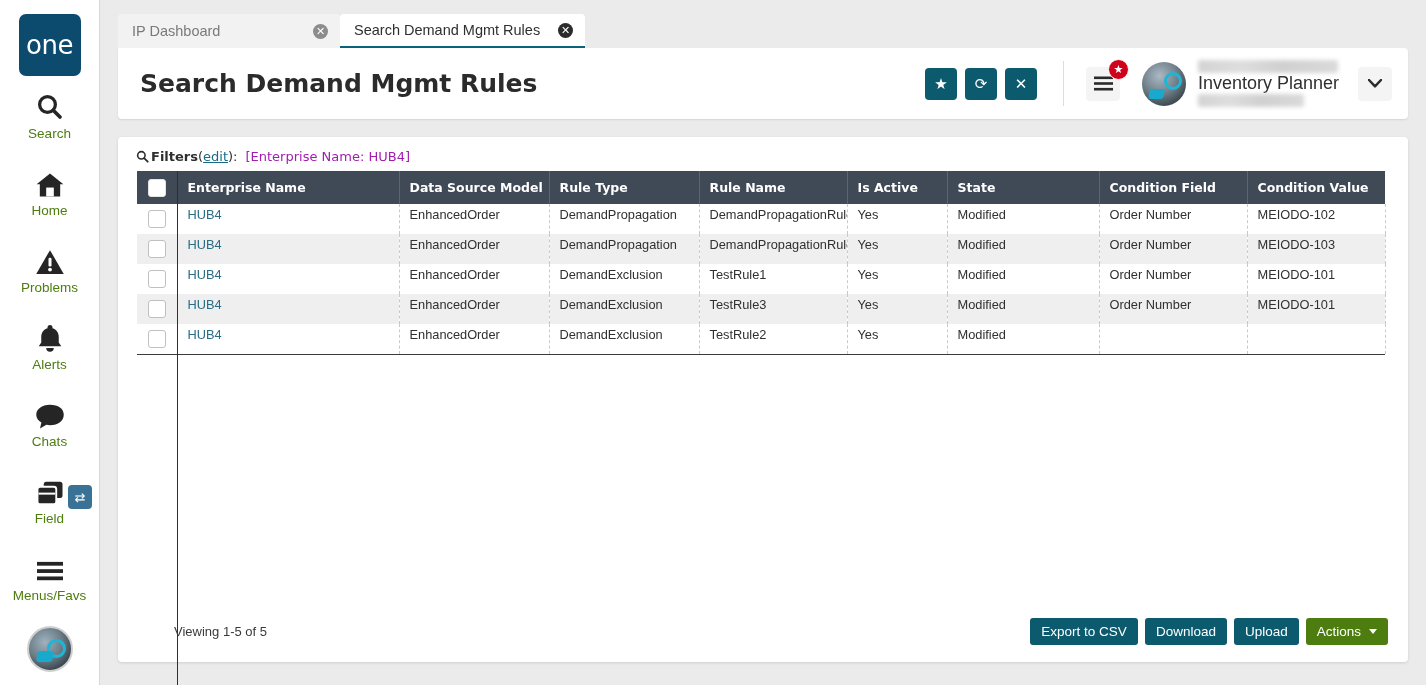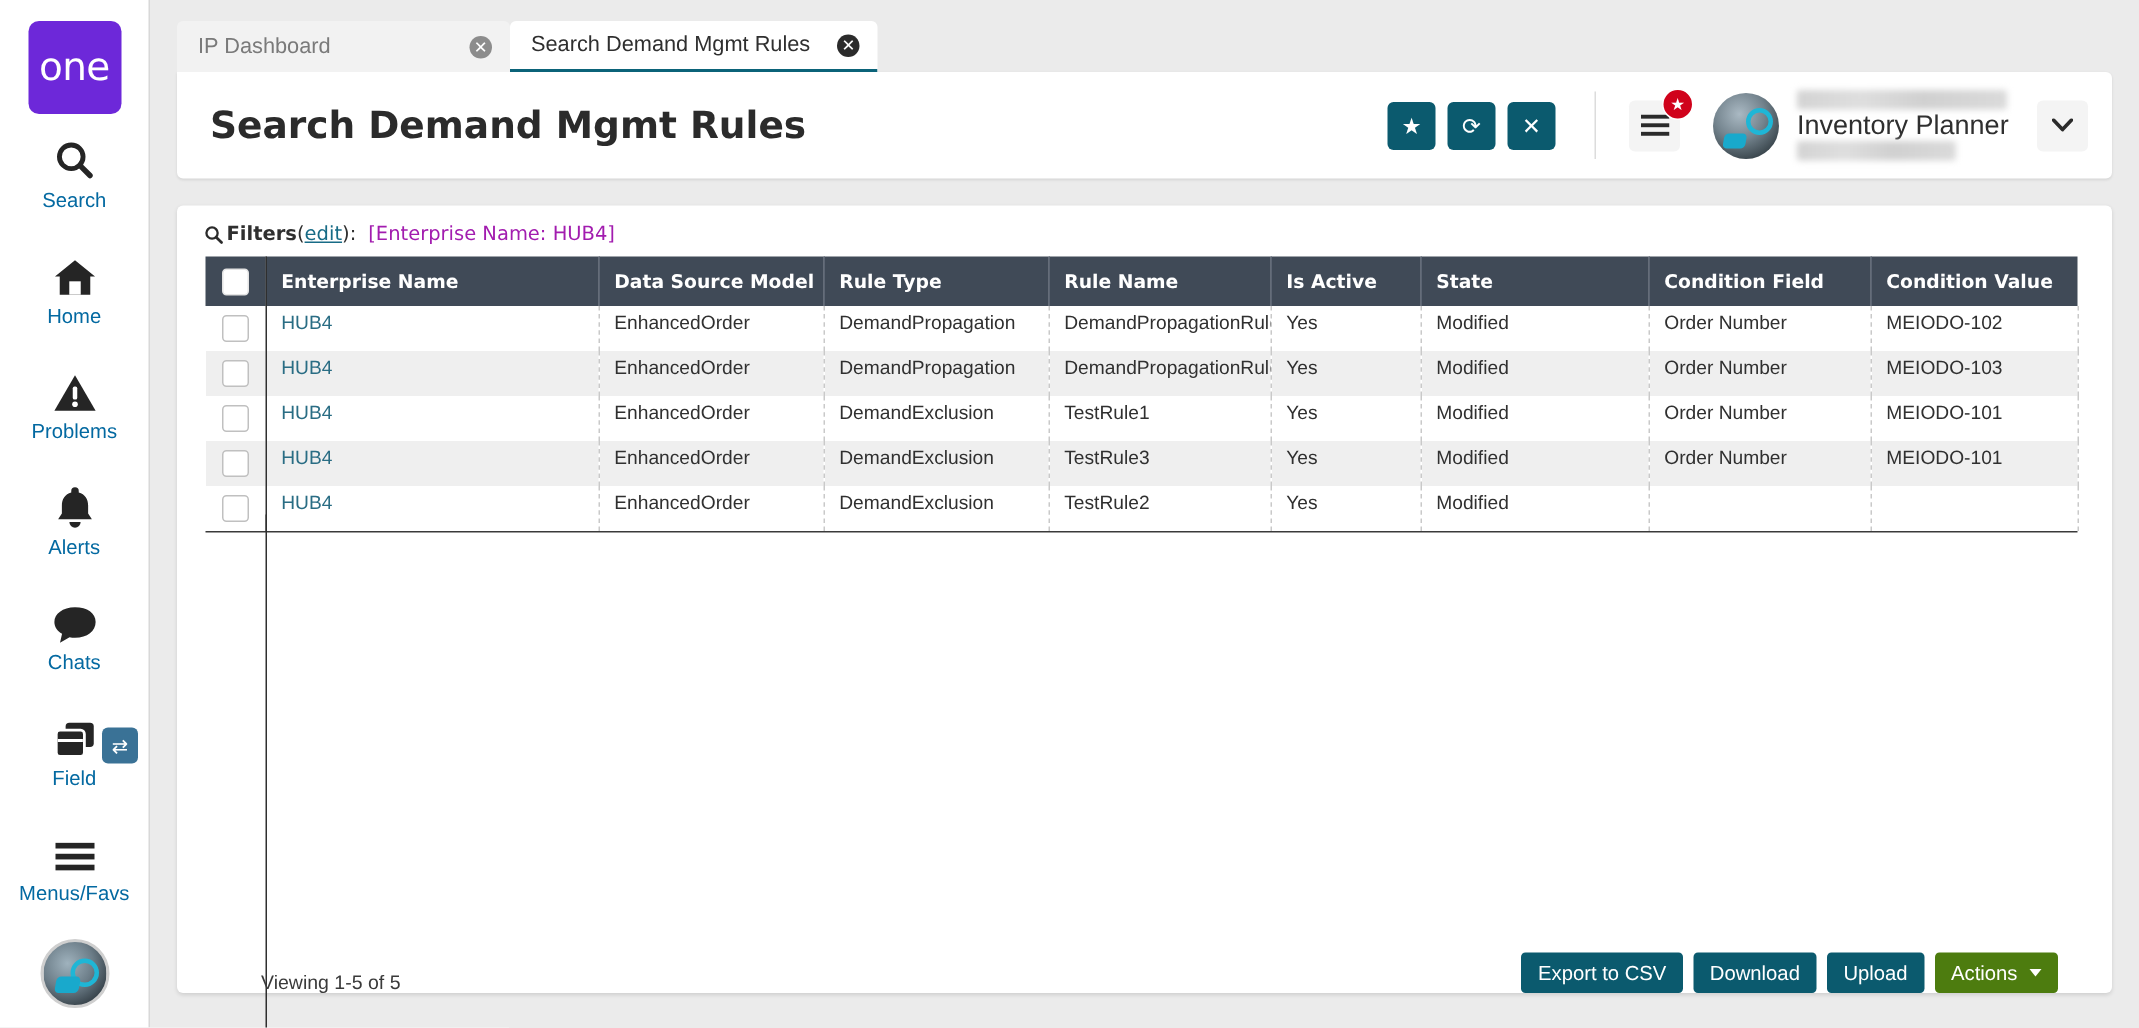--- a/index.html
+++ b/index.html
@@ -15,33 +15,33 @@
   #sidebar {
     width: 100px; height: 685px;
     background: #ffffff;
     border-right: 1px solid #d8d8d8;
     flex: 0 0 100px;
     position: relative;
   }
   #logo {
     width: 62px; height: 62px;
     margin: 14px auto 0 auto;
-    background: #6d28d9;
+    background: #0c4a6e;
     border-radius: 7px;
     display: flex; align-items: center; justify-content: center;
     color: #fff; font-size: 26px; letter-spacing: -0.5px;
     font-family: "DejaVu Sans", sans-serif;
   }
   .nav-item {
     display: flex; flex-direction: column;
     align-items: center; justify-content: center;
     height: 77px; cursor: pointer; position: relative;
   }
   .nav-ico { height: 34px; display: flex; align-items: flex-end; justify-content: center; }
-  .nav-label { font-size: 13.5px; color: #0369a1; margin-top: 4px; }
+  .nav-label { font-size: 13.5px; color: #4d7c0f; margin-top: 4px; }
   .switch-badge {
     position: absolute; right: 7px; top: 24px;
     width: 24px; height: 24px; border-radius: 4px;
     background: #3a7296; color: #fff;
     font-size: 13px; display: flex; align-items: center; justify-content: center;
   }
   #avatar-bottom {
     position: absolute; left: 27px; bottom: 13px;
     width: 46px; height: 46px; border-radius: 50%;
     background: radial-gradient(circle at 38% 34%, #9fb2bd 0%, #6c7d88 45%, #3c4850 75%, #2b343a 100%);
@@ -186,22 +186,22 @@
   }
   thead .cb { border-color: #e4e4e4; }
   #tbl-bottom-rule { height: 1px; background: #3a3a3a; width: 1248px; margin: 0 19px; }
   #tbl-left-rule {
     position: absolute; left: 59px; top: 206px;
     width: 1px; height: 376px; background: #2f2f2f;
   }
 
   
   #footer {
-    position: absolute; left: 0; right: 16px; bottom: 0;
-    height: 62px; display: flex; align-items: flex-end;
+    position: absolute; left: 0; right: 0; bottom: 0;
+    height: 62px; display: flex; align-items: center;
     padding: 0 20px 0 20px;
   }
   #viewing { font-size: 13px; color: #3a3a3a; margin-left: 36px; flex: 1; }
   .fbtn {
     height: 27px; border-radius: 3px; background: #0b5a6e; color: #fff;
     font-size: 13.5px; display: flex; align-items: center;
     padding: 0 11px; margin-left: 7px; cursor: pointer;
   }
   .fbtn.muted { background: #4d7c0f; }
   .caret-tri {

